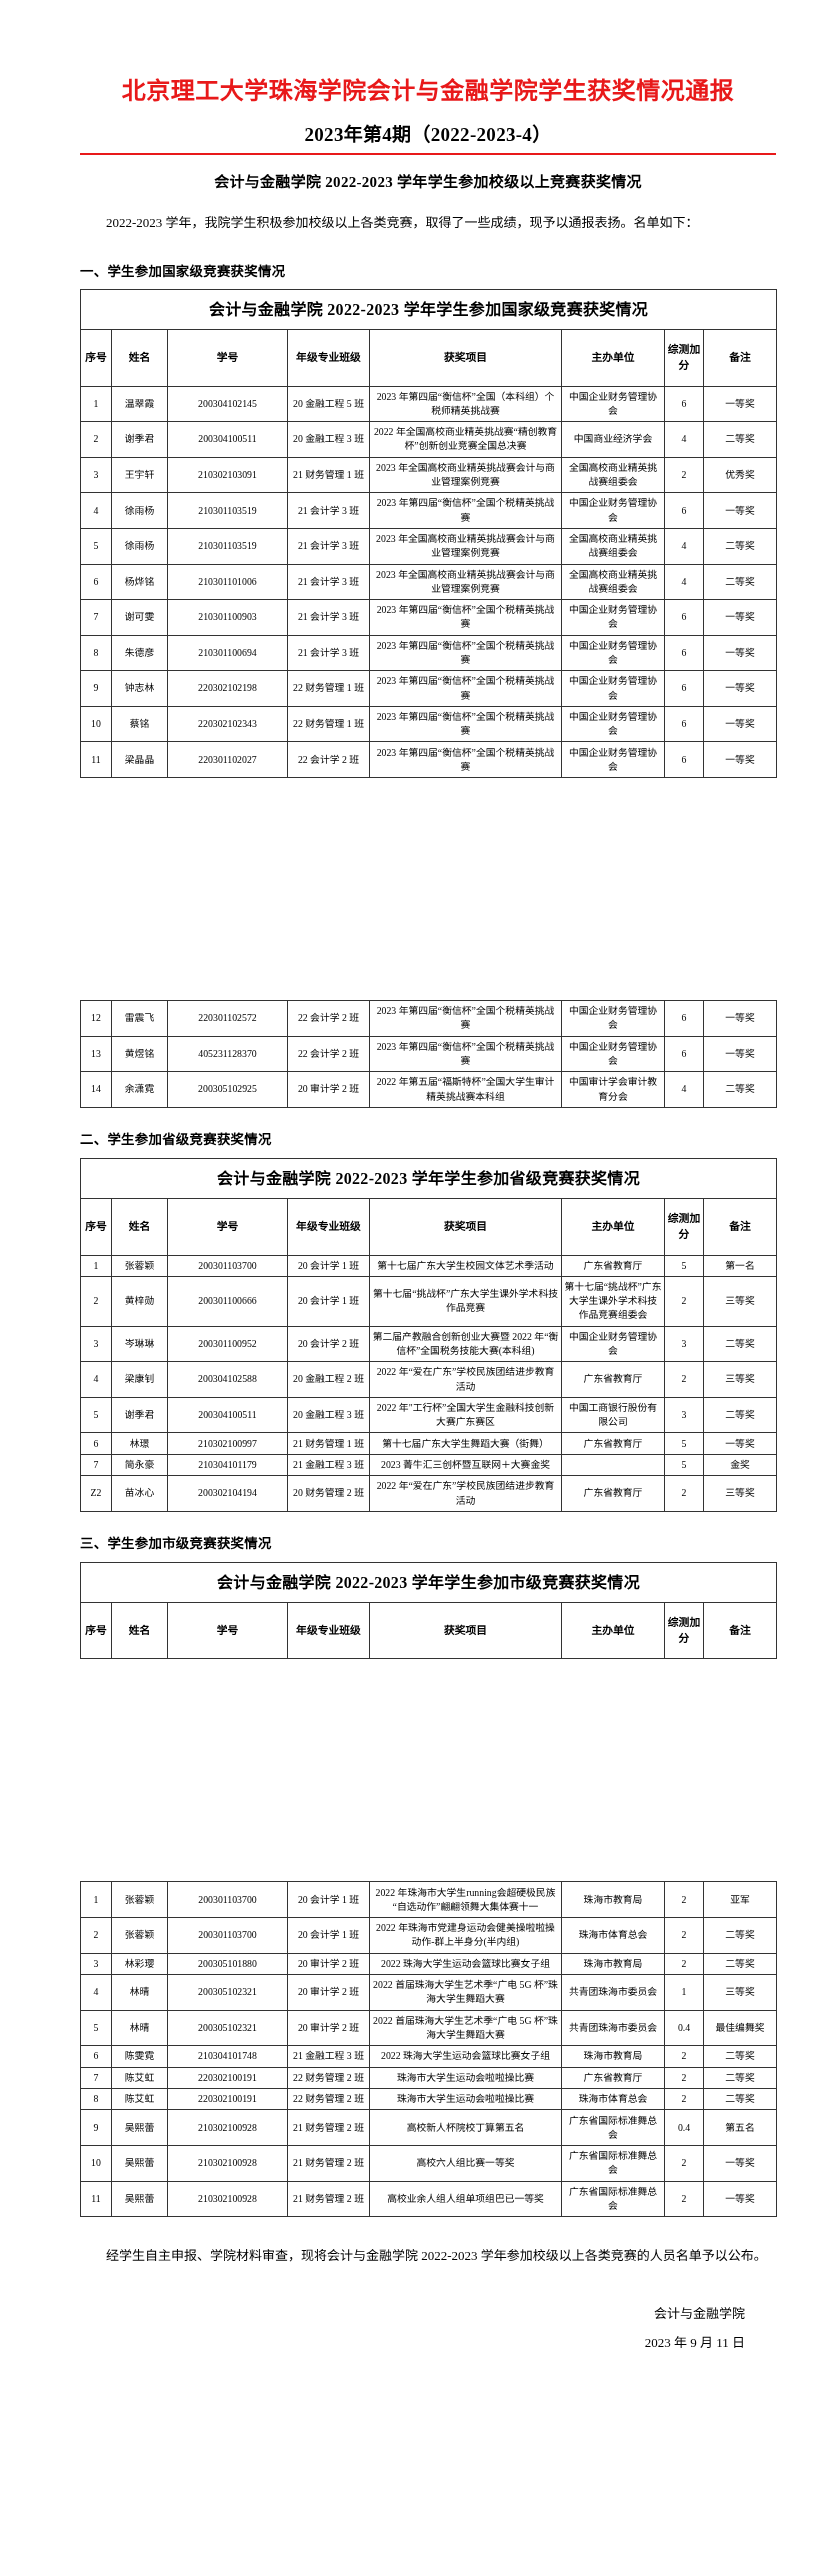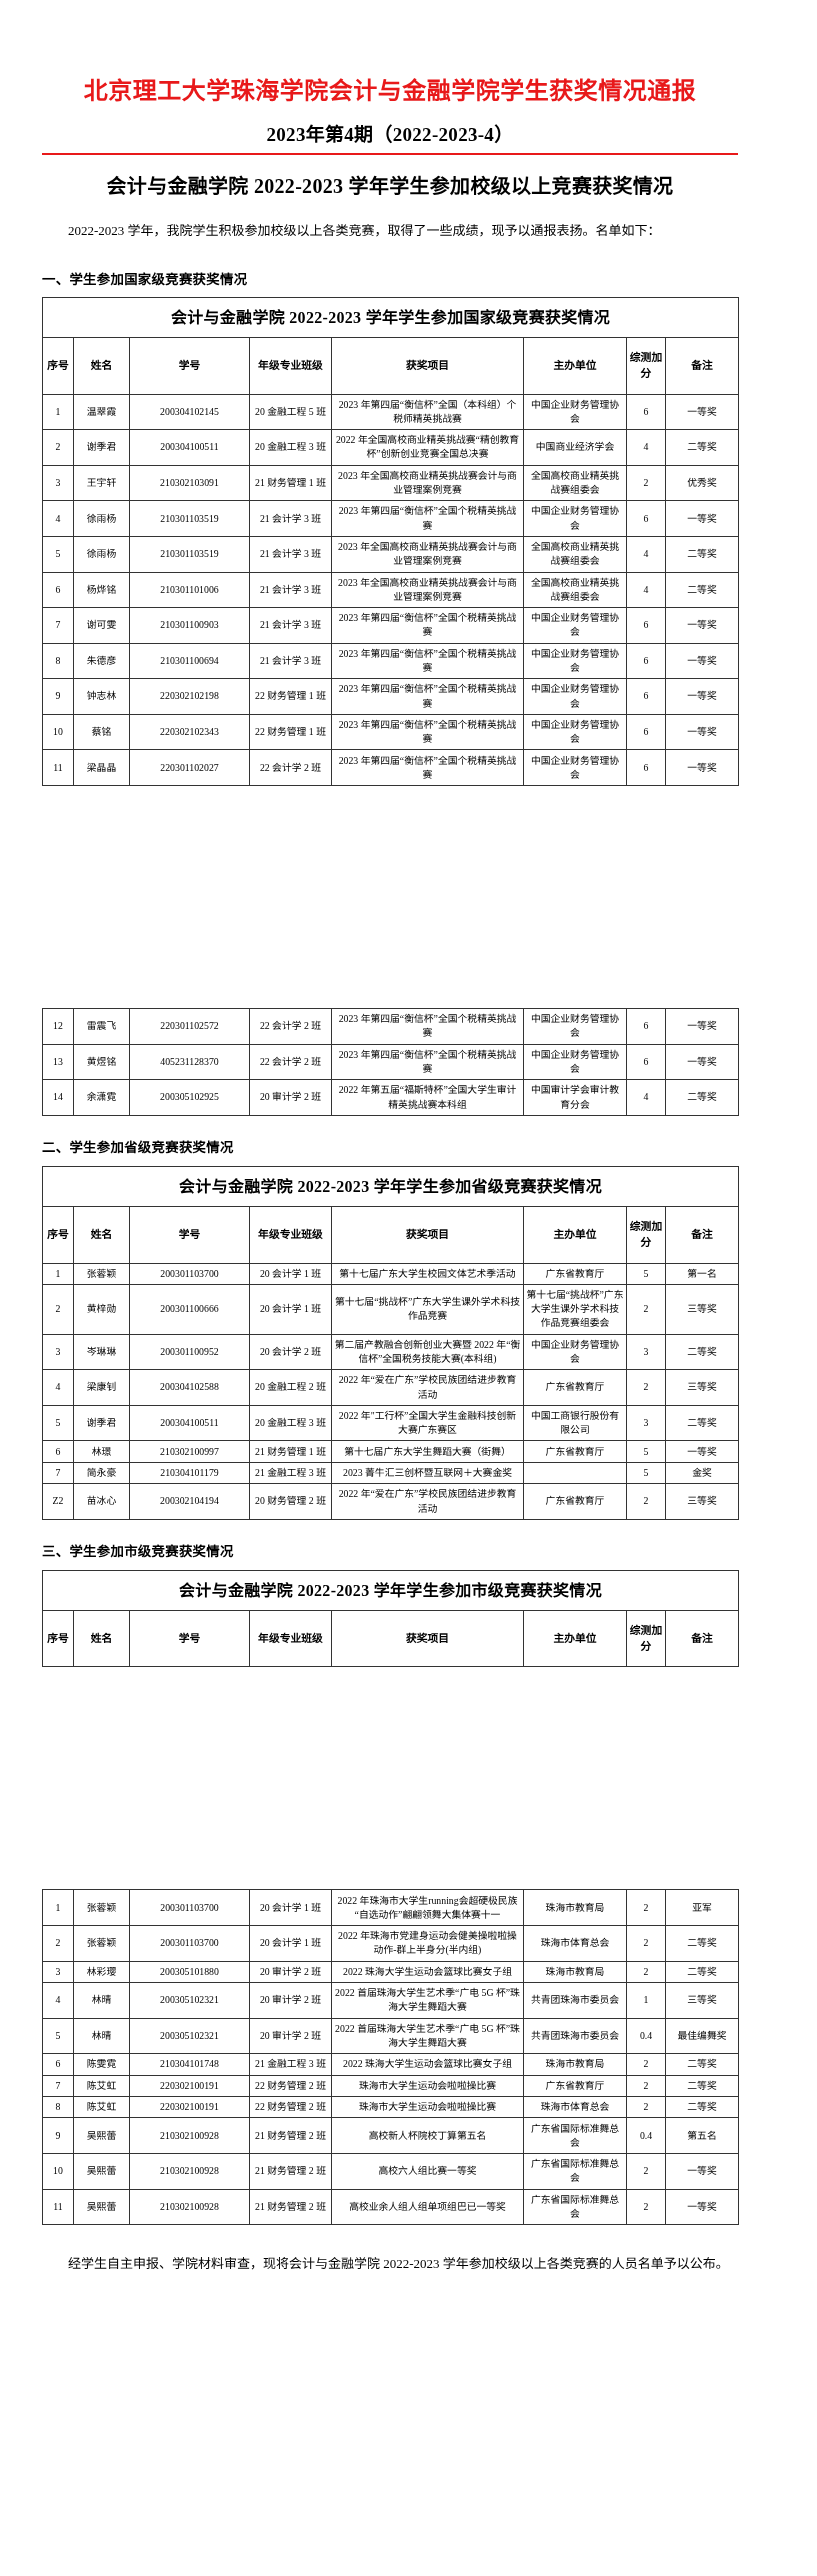--- a/index.html
+++ b/index.html
@@ -2,21 +2,21 @@
 <html lang="zh-CN" style="font-size:8.2px"><head>
 <meta charset="utf-8">
 <style>
   html, body { margin:0; padding:0; background:#ffffff; }
   body {
     width:818px;
     font-family:"Liberation Serif", "DejaVu Serif", serif;
     color:#000000;
     -webkit-font-smoothing:none;
   }
-  .page { width:780px; position:relative; padding:0; }
+  .page { width:780px; position:relative; padding:0;margin-left:38px; }
   .inner { width:696px; margin:0 auto; }
 
   
   .masthead {
     padding-top:77px;
     text-align:center;
   }
   .doc-title {
     color:#e8191a;
     font-weight:bold;
@@ -36,21 +36,21 @@
     margin:7.2px auto 0 auto;
     width:696px;
     height:2.1px;
     background:#e8191a;
   }
 
   
   .headline {
     margin-top:14.4px;
     text-align:center;
-    font-size:20px;
+    font-size:15px;
     font-weight:bold;
     letter-spacing:0.3px;
   }
   .intro {
     margin-top:17.5px;
     font-size:13px;
     line-height:2.35;
     text-indent:2em;
     text-align:justify;
   }
@@ -584,17 +584,21 @@
             <td>21 财务管理 2 班</td>
             <td>高校业余人组人组单项组巴已一等奖</td>
             <td>广东省国际标准舞总会</td>
             <td>2</td>
             <td>一等奖</td>
           </tr>
         </tbody>
     </table>
 
     <div class="closing">经学生自主申报、学院材料审查，现将会计与金融学院 2022-2023 学年参加校级以上各类竞赛的人员名单予以公布。</div>
+    <div class="sign-block">
+      <div>会计与金融学院</div>
+      <div>2023 年 9 月 11 日</div>
+    </div>
     <div class="bottom-pad"></div>
 
   </div>
 </div>
 
 
 </body></html>

